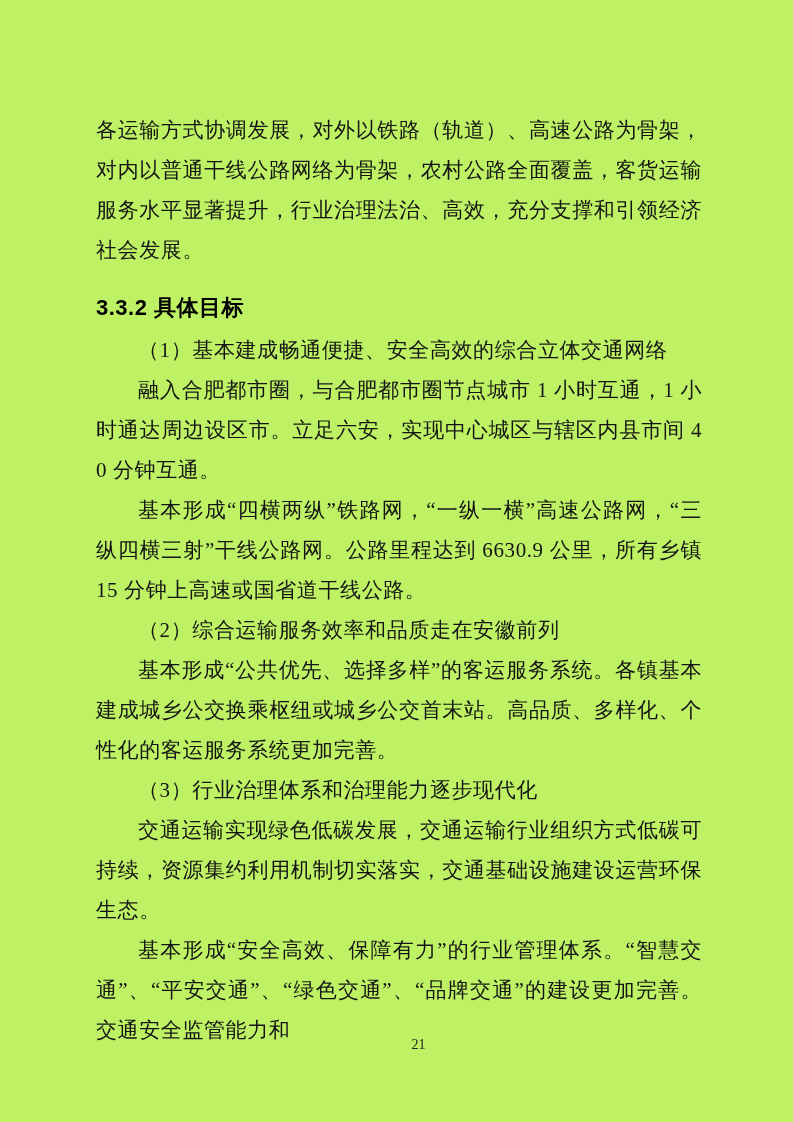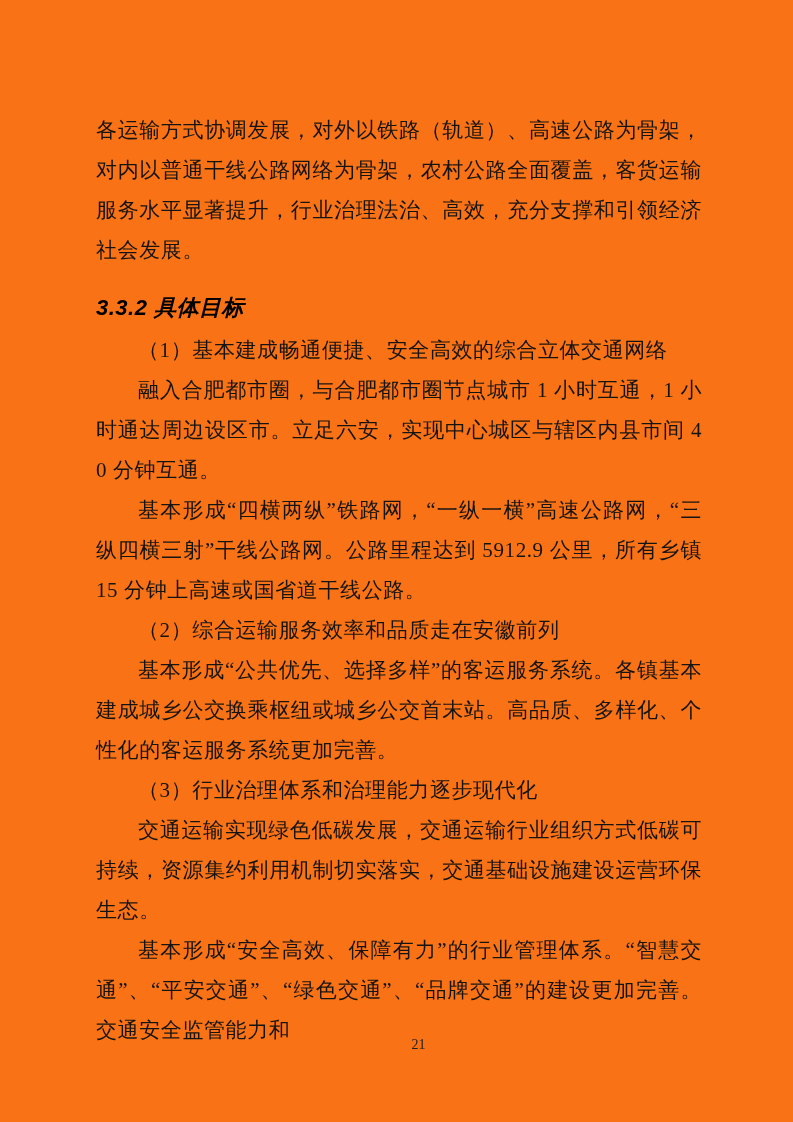--- a/index.html
+++ b/index.html
@@ -5,21 +5,21 @@
   html, body {
     margin: 0;
     padding: 0;
     background: #ffffff;
   }
   .page {
     position: relative;
     width: 793px;
     height: 1122px;
     margin: 0 auto;
-    background: #f97316;
+    background: #bef264;
     overflow: hidden;
     font-family: "Liberation Serif", "DejaVu Serif", serif;
     color: #141414;
   }
   .content {
     position: absolute;
     left: 96px;
     top: 110px;
     width: 606px;
   }
@@ -35,21 +35,20 @@
     text-indent: 2em;
   }
   .heading {
     margin: 18px 0 2px 0;
     font-family: "Liberation Sans", "DejaVu Sans", sans-serif;
     font-weight: bold;
     font-size: 22px;
     line-height: 40px;
     letter-spacing: 0.5px;
     color: #000000;
-    font-style: italic;
   }
   .footer {
     position: absolute;
     left: 0;
     right: 0;
     top: 1036px;
     text-align: center;
     font-size: 14px;
     line-height: 18px;
     color: #222222;
@@ -59,21 +58,21 @@
 </style>
 </head>
 <body>
 
 <div class="page">
   <div class="content">
     <p class="para">各运输方式协调发展，对外以铁路（轨道）、高速公路为骨架，对内以普通干线公路网络为骨架，农村公路全面覆盖，客货运输服务水平显著提升，行业治理法治、高效，充分支撑和引领经济社会发展。</p>
     <h3 class="heading">3.3.2 具体目标</h3>
     <p class="para indent">（1）基本建成畅通便捷、安全高效的综合立体交通网络</p>
     <p class="para indent">融入合肥都市圈，与合肥都市圈节点城市 1 小时互通，1 小时通达周边设区市。立足六安，实现中心城区与辖区内县市间 40 分钟互通。</p>
-    <p class="para indent">基本形成“四横两纵”铁路网，“一纵一横”高速公路网，“三纵四横三射”干线公路网。公路里程达到 5912.9 公里，所有乡镇 15 分钟上高速或国省道干线公路。</p>
+    <p class="para indent">基本形成“四横两纵”铁路网，“一纵一横”高速公路网，“三纵四横三射”干线公路网。公路里程达到 6630.9 公里，所有乡镇 15 分钟上高速或国省道干线公路。</p>
     <p class="para indent">（2）综合运输服务效率和品质走在安徽前列</p>
     <p class="para indent">基本形成“公共优先、选择多样”的客运服务系统。各镇基本建成城乡公交换乘枢纽或城乡公交首末站。高品质、多样化、个性化的客运服务系统更加完善。</p>
     <p class="para indent">（3）行业治理体系和治理能力逐步现代化</p>
     <p class="para indent">交通运输实现绿色低碳发展，交通运输行业组织方式低碳可持续，资源集约利用机制切实落实，交通基础设施建设运营环保生态。</p>
     <p class="para indent">基本形成“安全高效、保障有力”的行业管理体系。“智慧交通”、“平安交通”、“绿色交通”、“品牌交通”的建设更加完善。交通安全监管能力和</p>
   </div>
   <div class="footer">21</div>
 </div>
 
 </body></html>

